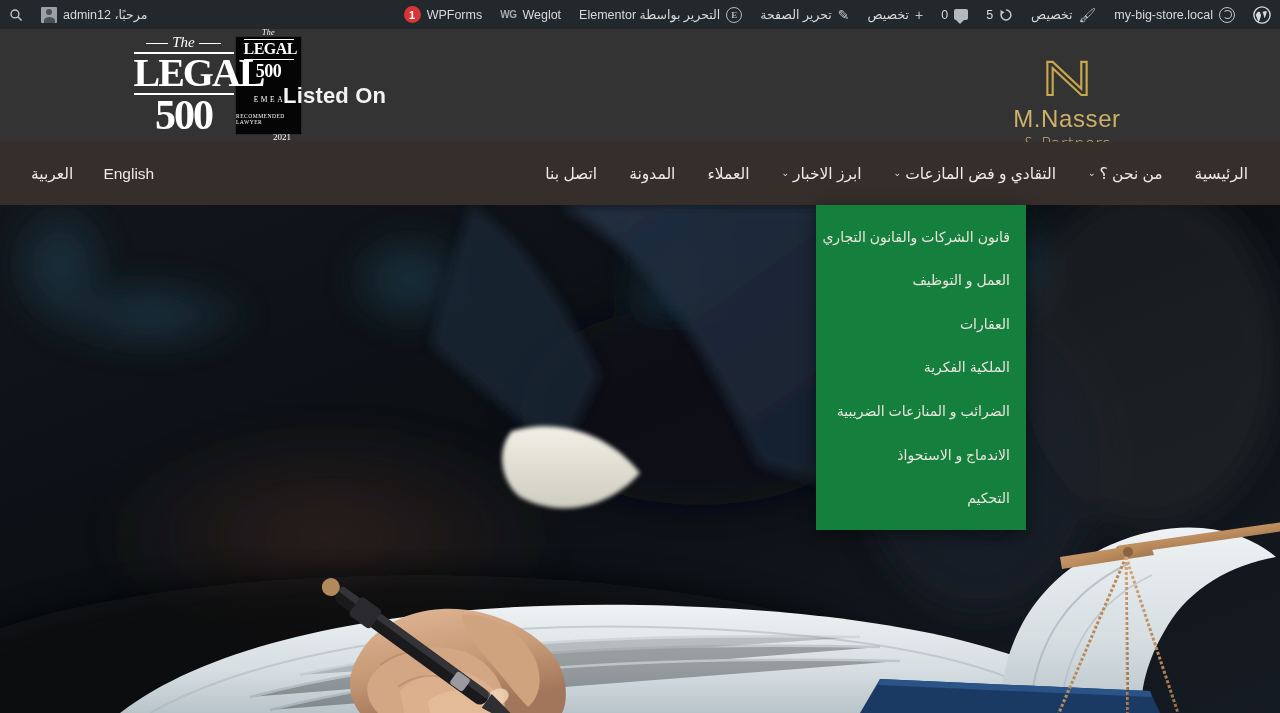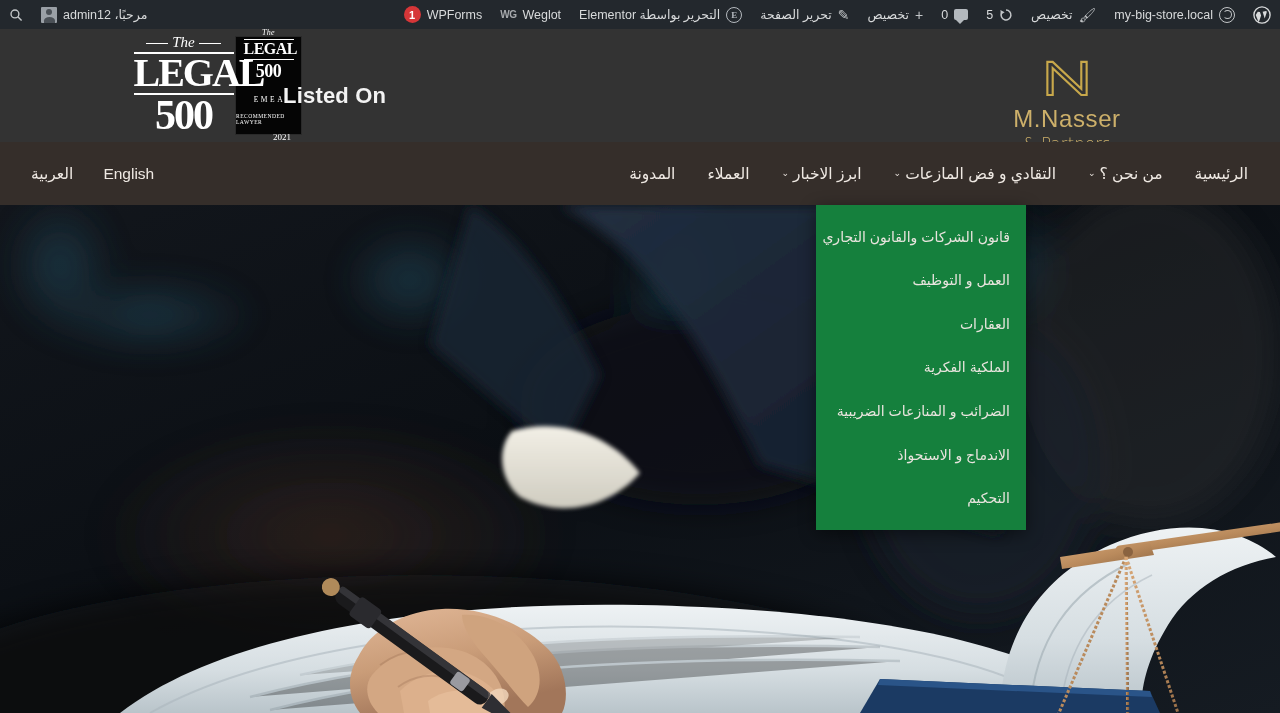--- a/index.html
+++ b/index.html
@@ -472,20 +472,23 @@
       <div class="nav-item">
         <span>ابرز الاخبار</span>
         <span class="chev">⌄</span>
       </div>
       <div class="nav-item">
         <span>العملاء</span>
       </div>
       <div class="nav-item">
         <span>المدونة</span>
       </div>
+      <div class="nav-item">
+        <span>اتصل بنا</span>
+      </div>
     </div>
   </div>
 
   <div class="dropdown">
     <div class="dd-item">قانون الشركات والقانون التجاري</div>
     <div class="dd-item">العمل و التوظيف</div>
     <div class="dd-item">العقارات</div>
     <div class="dd-item">الملكية الفكرية</div>
     <div class="dd-item">الضرائب و المنازعات الضريبية</div>
     <div class="dd-item">الاندماج و الاستحواذ</div>

